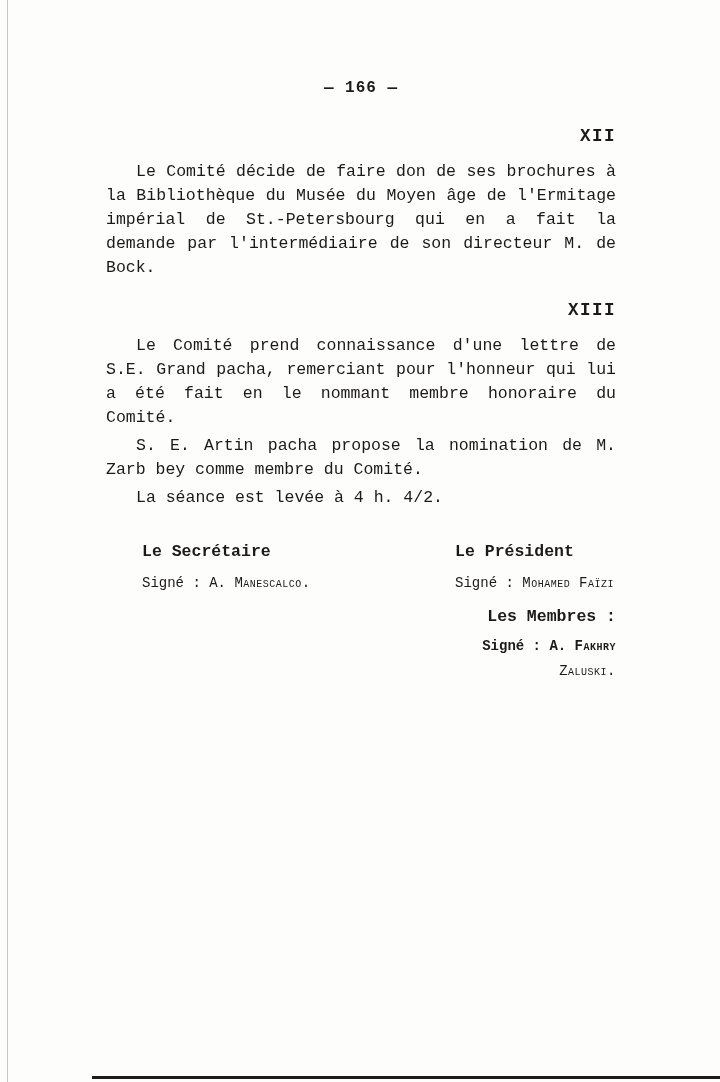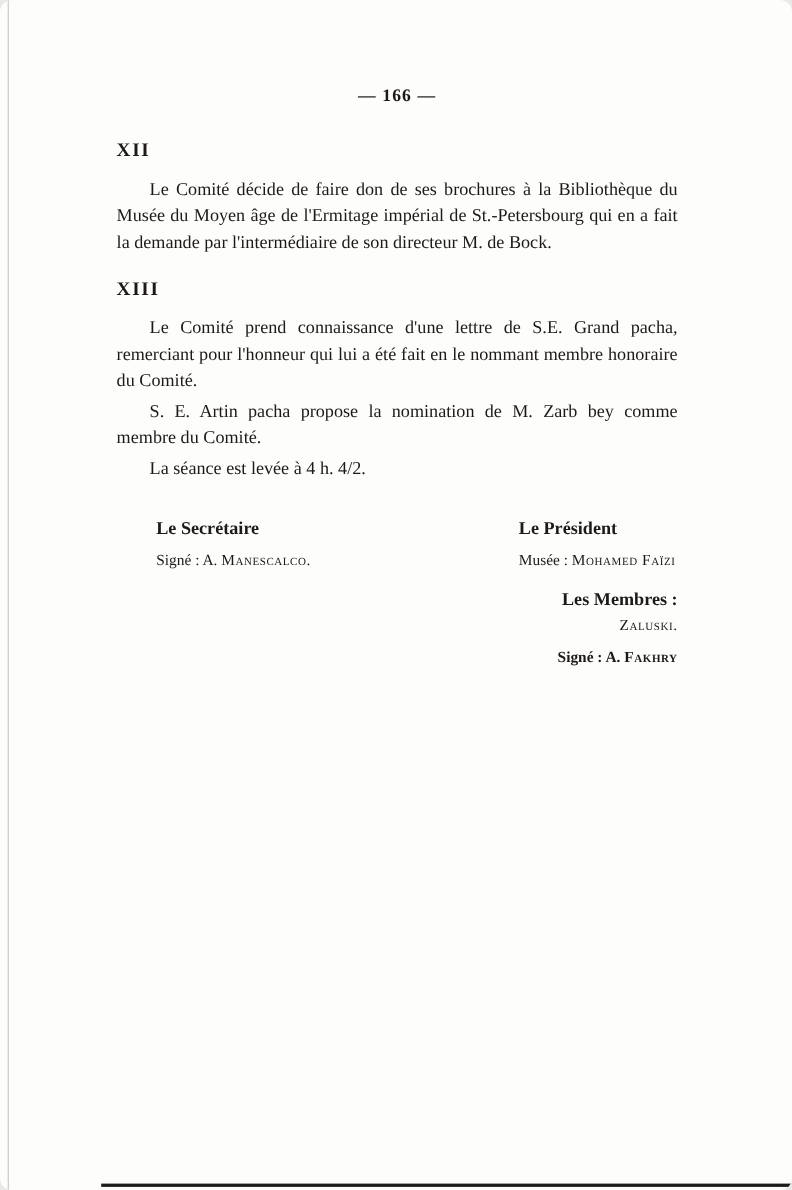--- a/index.html
+++ b/index.html
@@ -7,38 +7,37 @@
     padding: 0;
     background: #e9e9e6;
   }
   .page {
     position: relative;
     width: 720px;
     height: 1082px;
     margin: 0 auto;
     background: #fdfdfb;
     color: #1c1916;
-    font-family: Liberation Serif, serif;
+    font-family: Liberation Mono, monospace;
     overflow: hidden;
-    border-radius: 11px;
   }
   .content {
     padding: 76px 104px 0 106px;
     font-size: 16.5px;
     line-height: 24px;
   }
   .page-number {
     text-align: center;
     font-size: 16px;
     font-weight: bold;
     letter-spacing: 1px;
     margin-bottom: 24px;
   }
   .heading {
-    text-align: left;
+    text-align: right;
     font-size: 17.5px;
     font-weight: bold;
     letter-spacing: 1.5px;
     margin: 18px 0 12px;
   }
   .para {
     margin: 4px 0 0;
     text-indent: 30px;
     text-align: justify;
   }
@@ -128,32 +127,32 @@
       <div class="sig-col">
         <div class="sig-title">Le Secrétaire</div>
         <div class="sig-line">
           <span>Signé : A.</span>
           <span class="sc">Manescalco.</span>
         </div>
       </div>
       <div class="sig-col">
         <div class="sig-title">Le Président</div>
         <div class="sig-line">
-          <span>Musée :</span>
+          <span>Signé :</span>
           <span class="sc">Mohamed Faïzi</span>
         </div>
       </div>
     </div>
 
     <div class="members-block">
       <div class="members-title">Les Membres :</div>
-      <div class="sig-line second-name sc">Zaluski.</div>
       <div class="sig-line members-sign">
         <span>Signé : A.</span>
         <span class="sc">Fakhry</span>
       </div>
+      <div class="sig-line second-name sc">Zaluski.</div>
     </div>
 
   </div>
 
   <div class="artifact-bottom-line"></div>
 
 </div>
 
 </body></html>

